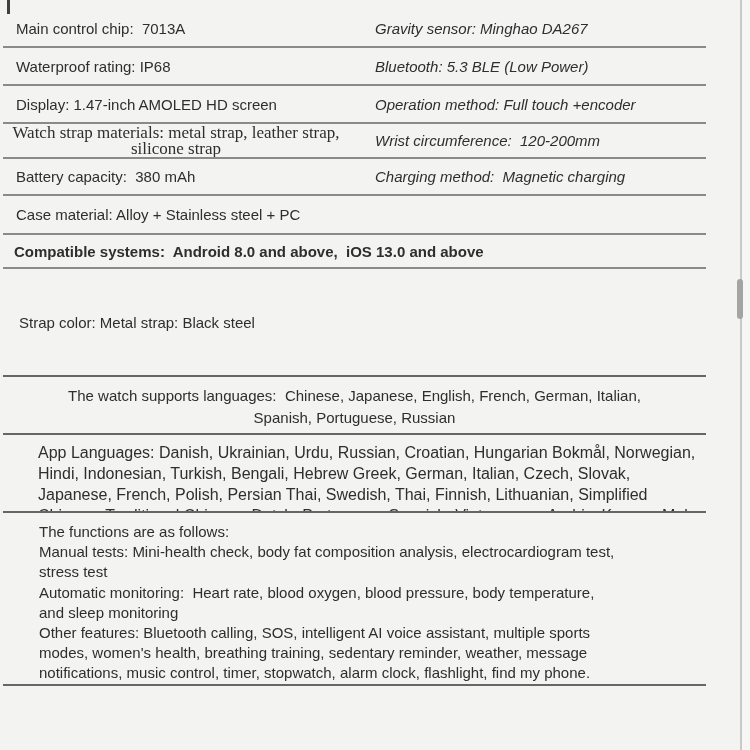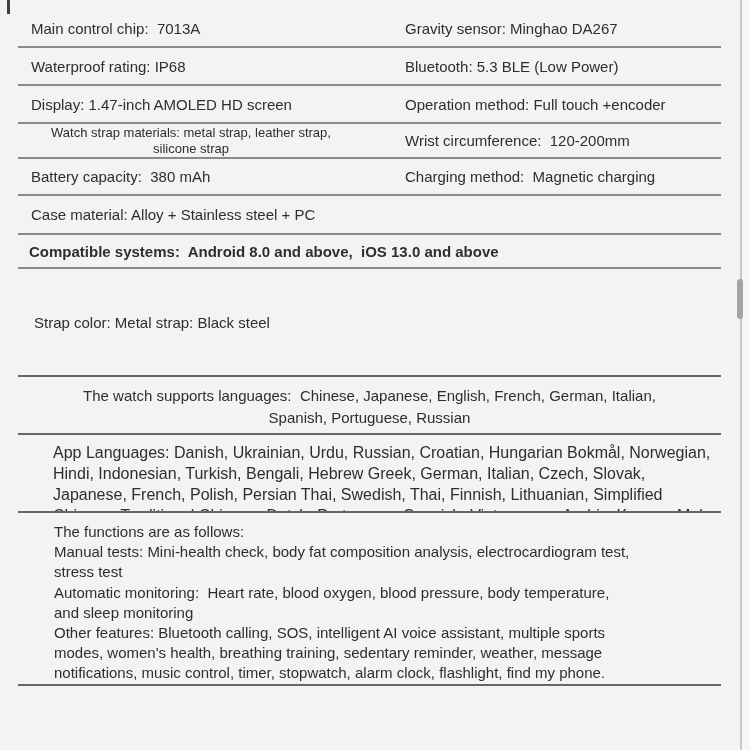--- a/index.html
+++ b/index.html
@@ -19,40 +19,40 @@
     font-size:15px;
     color:var(--text);
     position:relative;
   }
   .page{position:absolute;inset:0;}
   .crop-tick{
     position:absolute;left:7px;top:0;width:3px;height:14px;
     background:#3f3f3f;
   }
   .content{
-    position:absolute;top:0;left:18px;width:703px;padding-top:10px;
+    position:absolute;top:0;left:3px;width:703px;padding-top:10px;
   }
   .row{
     border-bottom:2px solid var(--divider);
     white-space:pre-wrap;
     overflow:hidden;
   }
   .row.section{border-bottom-color:var(--section-divider);}
   .two-col{display:flex;align-items:center;}
   .cell-left{
     width:346px;padding-left:13px;line-height:17px;white-space:pre-wrap;
   }
   .cell-right{
-    flex:1;margin-left:33px;padding-left:8px;line-height:17px;white-space:pre-wrap;
+    flex:1;margin-left:18px;padding-left:8px;line-height:17px;white-space:pre-wrap;font-style:italic;
   }
   .r1{height:38px}
   .r2{height:38px}
   .r3{height:38px}
   .r4{height:35px}
-  .r4 .cell-left{text-align:center;line-height:15.5px;padding-left:0;font-size:13px;}
+  .r4 .cell-left{text-align:center;line-height:15.5px;padding-left:0;font-size:17px;font-family:Liberation Serif, serif;}
   .r5{height:37px}
   .r6{height:39px}
   .r7{height:32px;display:flex;align-items:center;padding-left:11px;}
   .r8{height:34px;display:flex;align-items:center;padding-left:11px;font-weight:bold;}
   .r9{height:108px;padding-top:9px;}
   .r9 .strap-line{line-height:22px;}
   .r9 .strap-line-1{padding-left:16px;}
   .r10{height:58px;padding-top:8px;text-align:center;line-height:21.5px;}
   .r11{height:78px;padding-top:7px;padding-left:35px;line-height:21px;font-size:16px;}
   .r12{height:173px;padding-top:9px;padding-left:36px;line-height:20.2px;}

